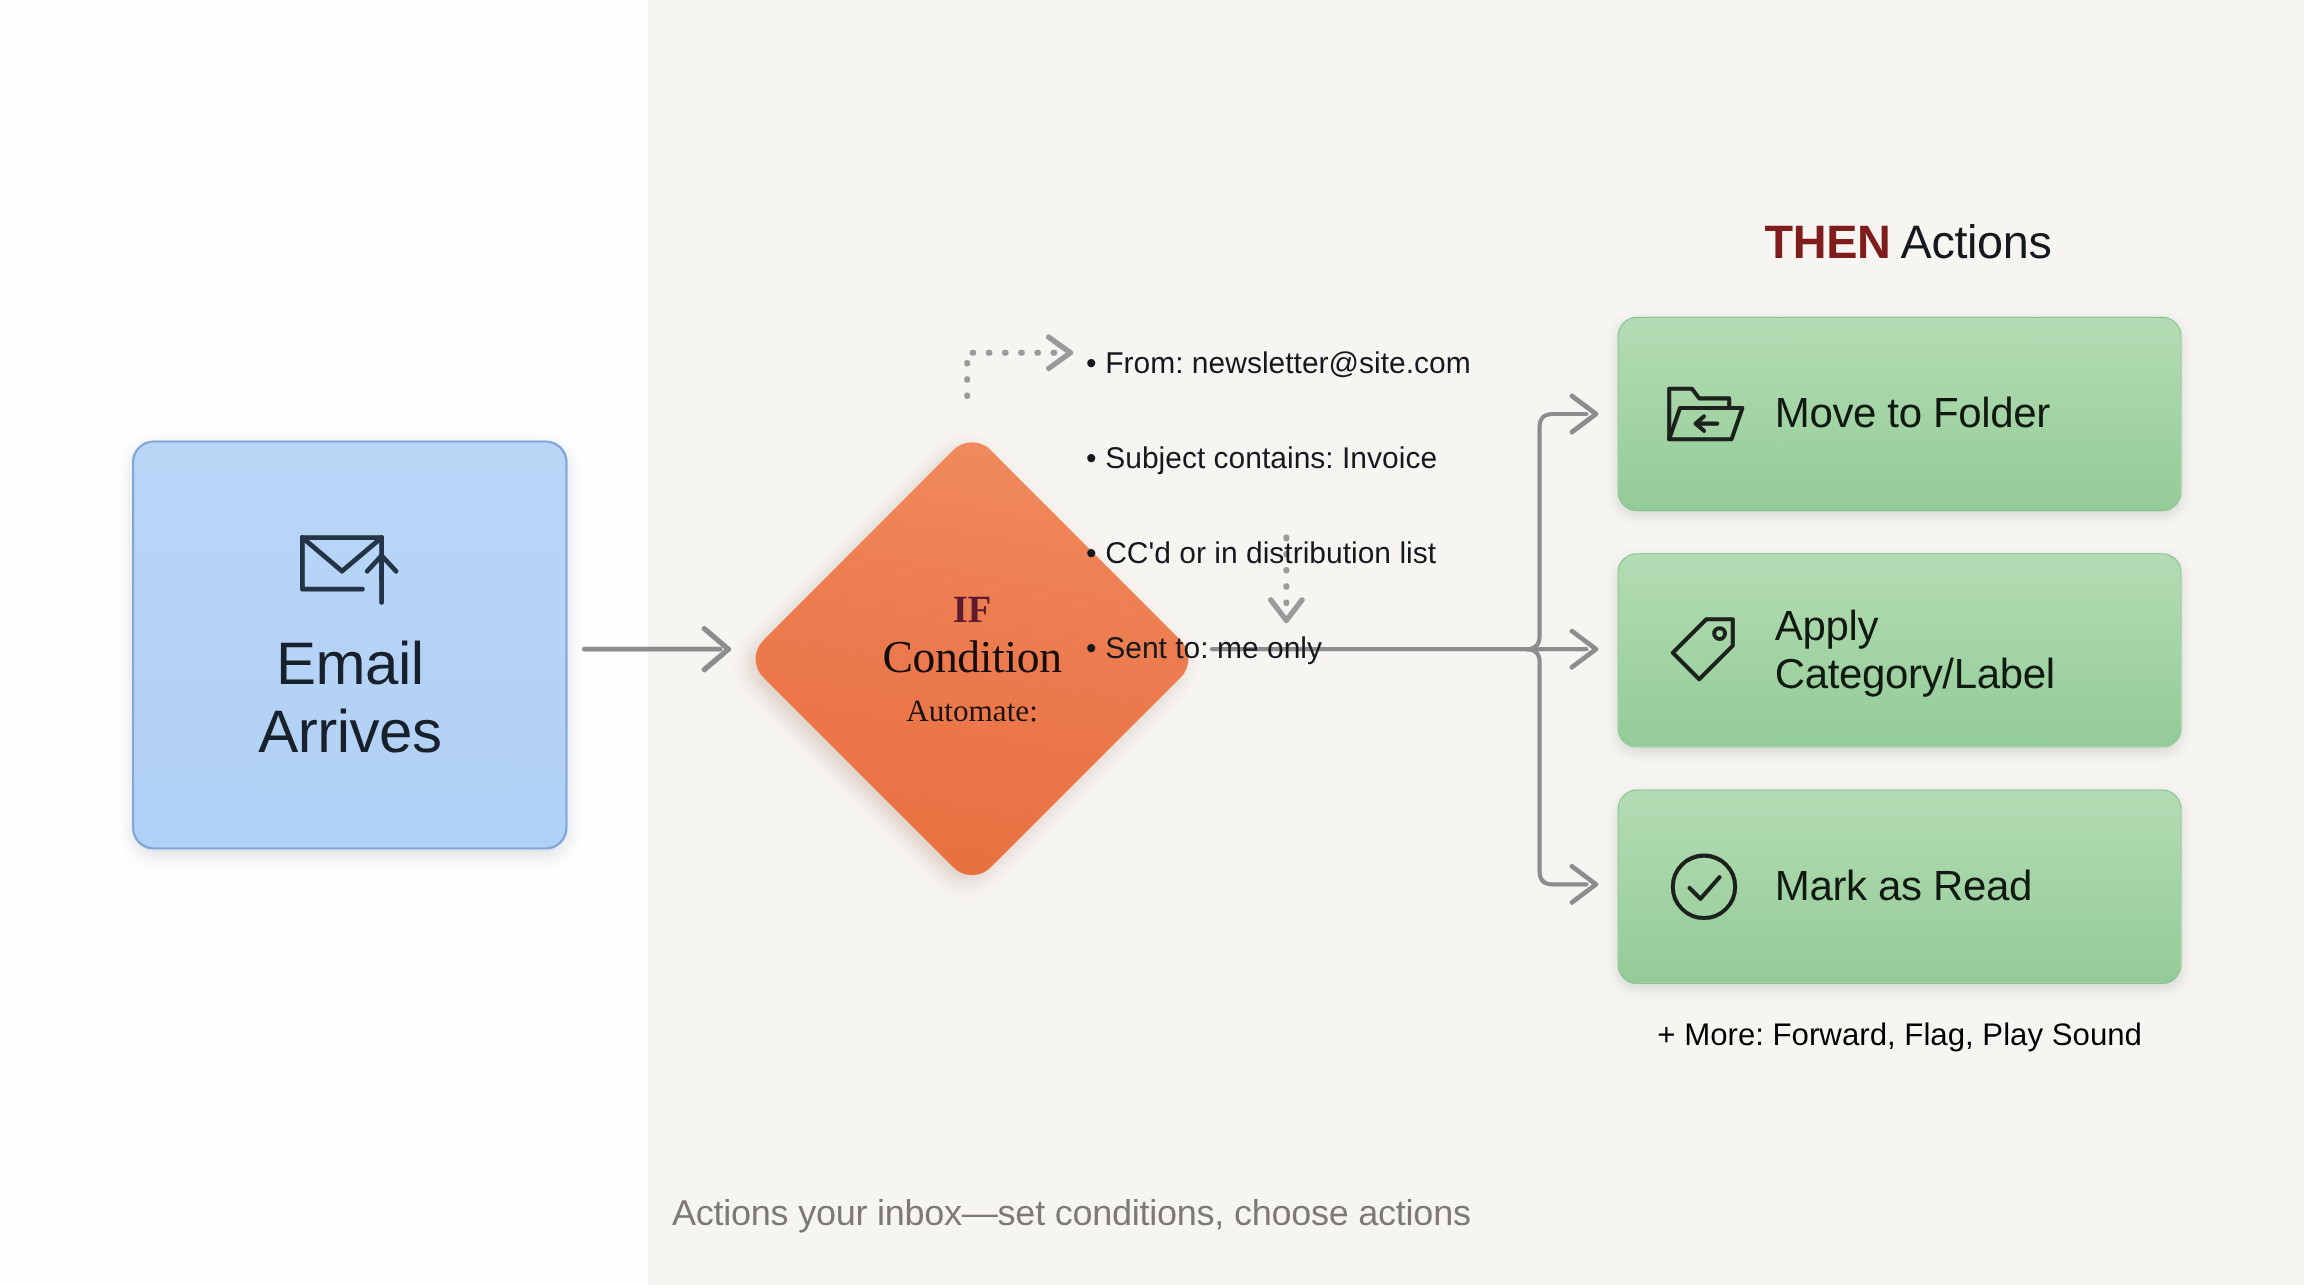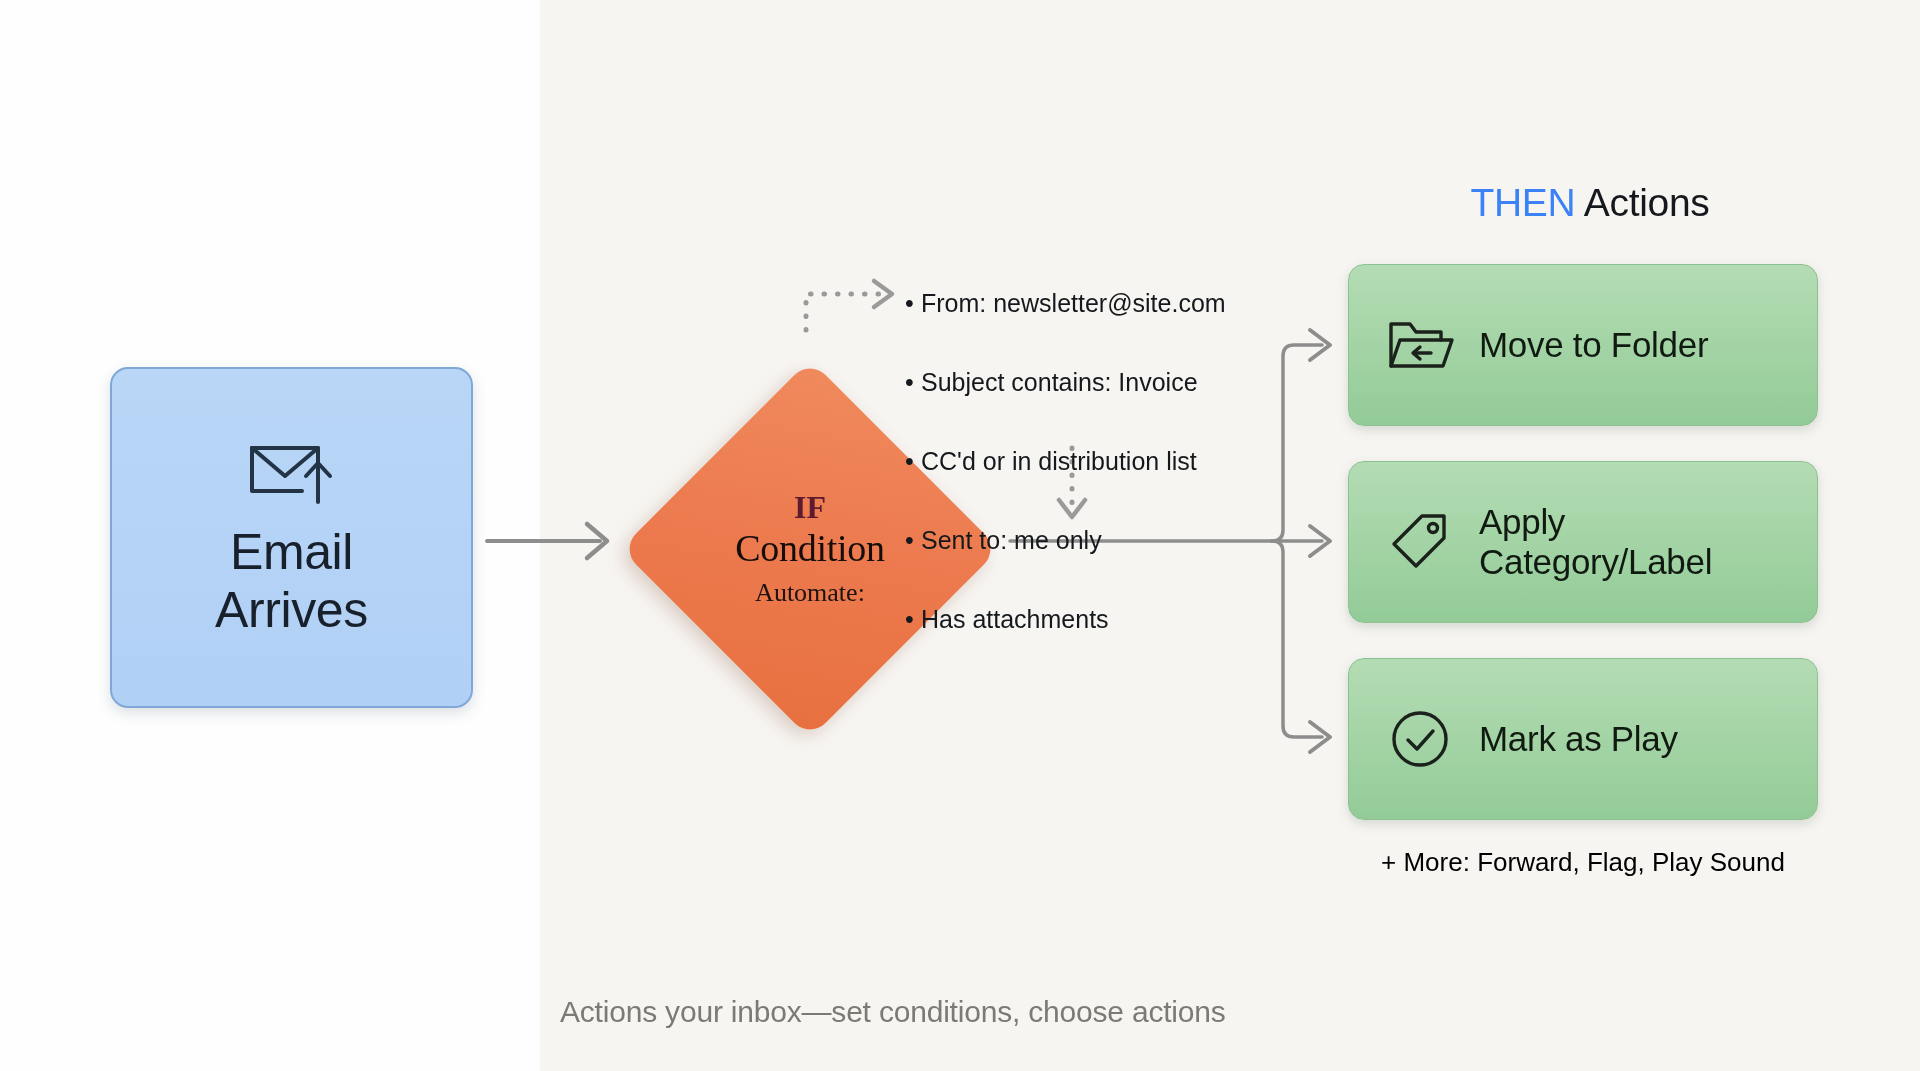--- a/index.html
+++ b/index.html
@@ -149,22 +149,22 @@
     left: 1340px;
     top: 182px;
     width: 500px;
     text-align: center;
     font-size: 39px;
     line-height: 1.1;
     color: #15181c;
     letter-spacing: -0.3px;
   }
   #then-header .then-word {
-    font-weight: normal;
-    color: #3b82f6;
+    font-weight: bold;
+    color: #7f1d1d;
   }
 
   
   .action-card {
     position: absolute;
     left: 1348px;
     width: 470px;
     border-radius: 16px;
     background: linear-gradient(180deg, #b4dcb4 0%, #a2d3a4 55%, #93cb98 100%);
     border: 1px solid #8cc292;
@@ -285,23 +285,20 @@
     </div>
     <div class="cond-item">
       <span class="bullet">•</span><span>Subject contains: Invoice</span>
     </div>
     <div class="cond-item">
       <span class="bullet">•</span><span>CC'd or in distribution list</span>
     </div>
     <div class="cond-item">
       <span class="bullet">•</span><span>Sent to: me only</span>
     </div>
-    <div class="cond-item">
-      <span class="bullet">•</span><span>Has attachments</span>
-    </div>
   </div>
 
   <div id="then-header">
     <span class="then-word">THEN</span><span> Actions</span>
   </div>
 
   <div class="action-card" id="action-card-1">
     <span class="act-icon">
       <svg width="64" height="64" viewBox="0 0 64 64" fill="none" stroke="#1b211b" stroke-width="3.4" stroke-linecap="round" stroke-linejoin="round">
         <path d="M34 6 L56 6 L56 28 L28 56 L6 34 Z"></path>
@@ -324,20 +321,20 @@
     <span class="act-label">Move to Folder</span>
   </div>
 
   <div class="action-card" id="action-card-2">
     <span class="act-icon">
       <svg width="64" height="64" viewBox="0 0 64 64" fill="none" stroke="#1b211b" stroke-width="3.4" stroke-linecap="round" stroke-linejoin="round">
         <circle cx="32" cy="32" r="26"></circle>
         <polyline points="20,33 29,42 45,24"></polyline>
       </svg>
     </span>
-    <span class="act-label">Mark as Play</span>
+    <span class="act-label">Mark as Read</span>
   </div>
 
   <div id="more-actions">+ More: Forward, Flag, Play Sound</div>
 
   <div id="footer-caption">Actions your inbox—set conditions, choose actions</div>
 
 </div>
 
 </body></html>

